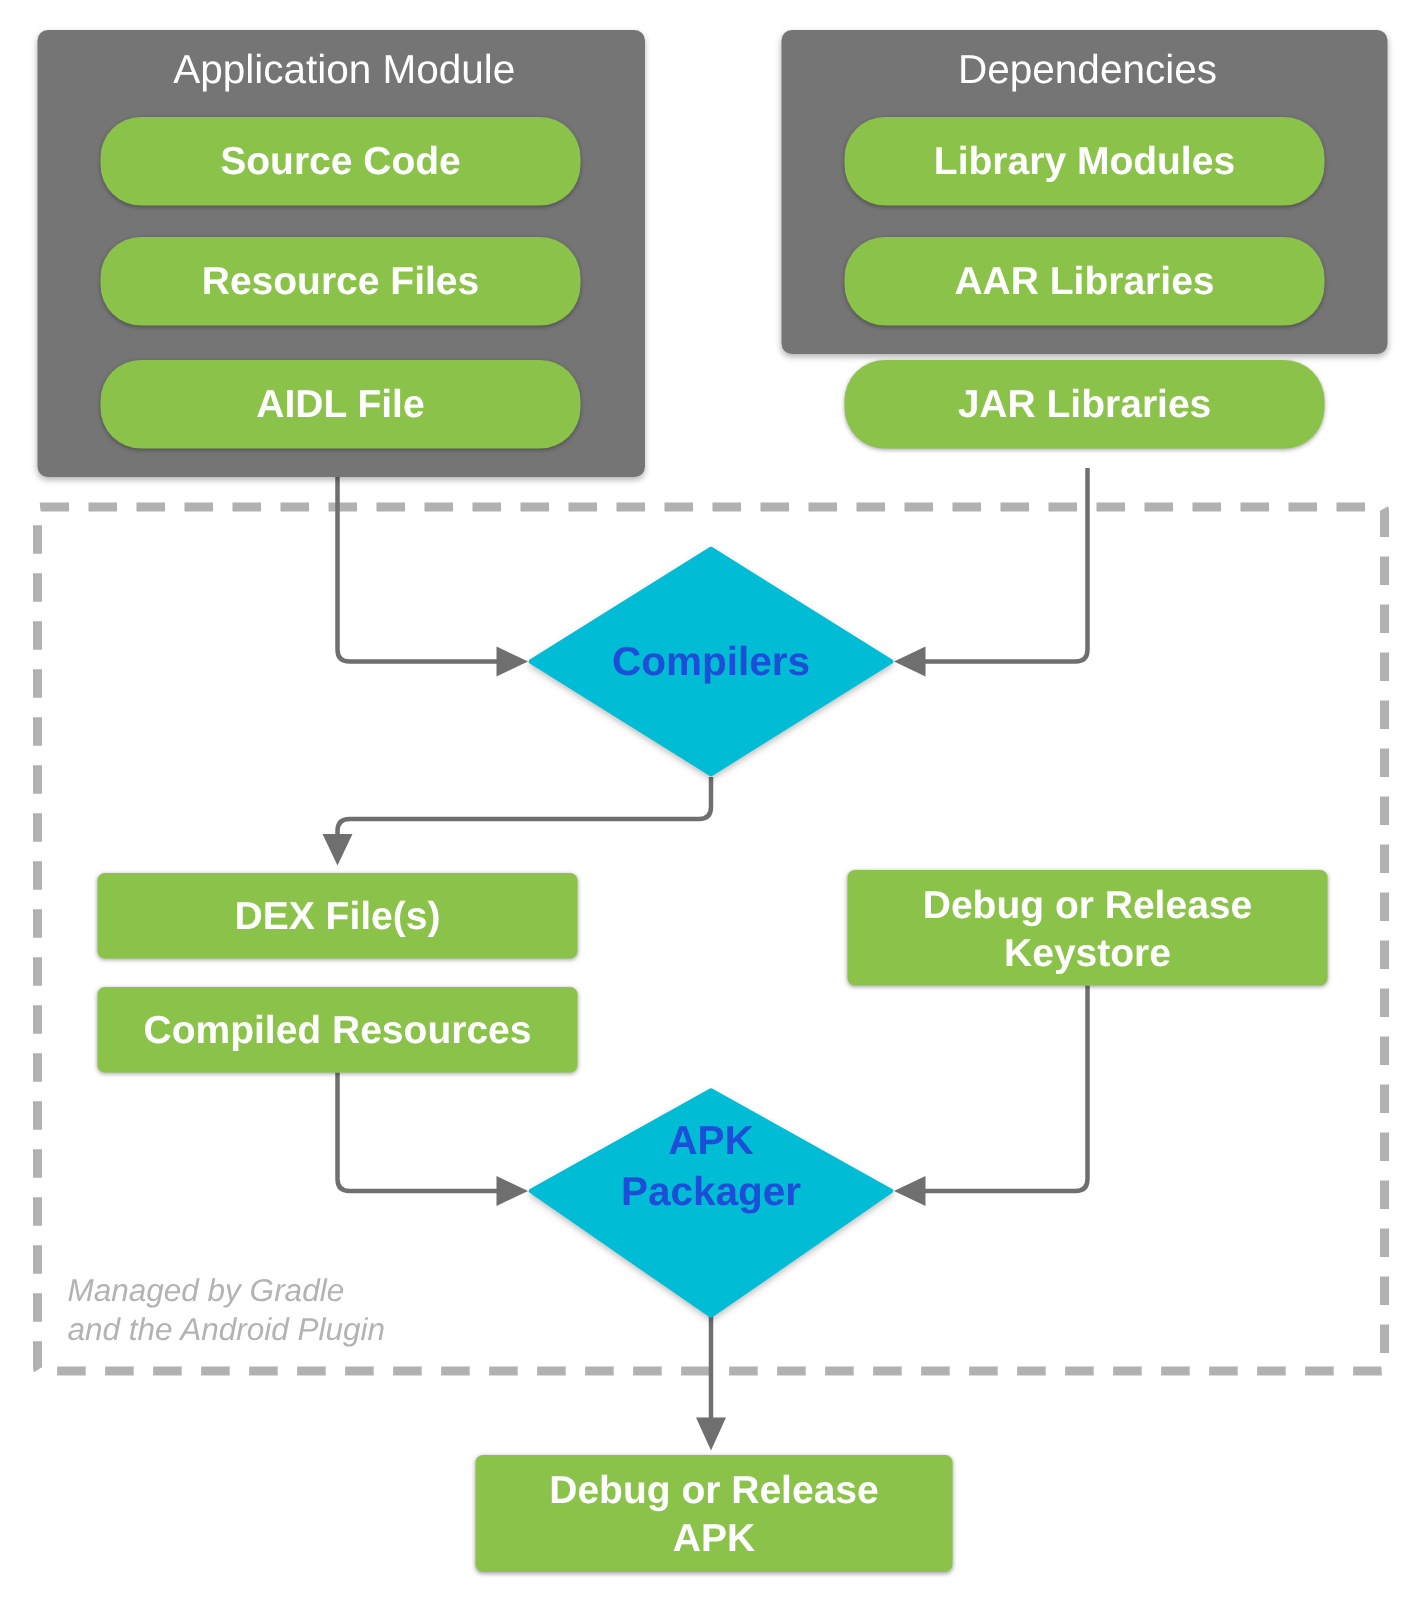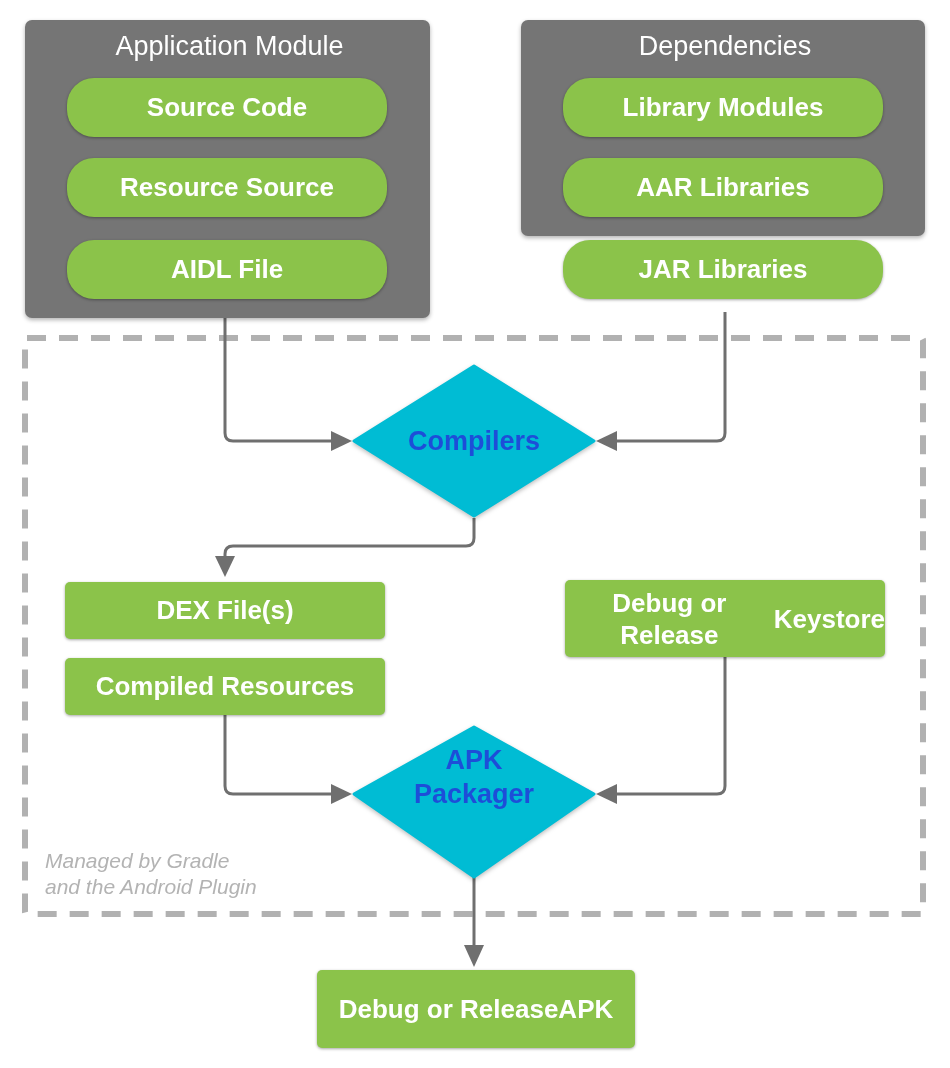--- a/index.html
+++ b/index.html
@@ -36,21 +36,21 @@
   .chip{
     position:absolute;
     background:var(--green,#8BC34A);
     border-radius:5px;
     box-shadow:0 1px 3px rgba(0,0,0,0.35);
     color:#ffffff;font-size:26px;font-weight:bold;
     display:flex;align-items:center;justify-content:center;
     text-align:center;
   }
   .chip.in-group{left:42px;width:320px;height:59px;border-radius:27px;}
-  .chip.two-line{flex-direction:row;line-height:32px;}
+  .chip.two-line{flex-direction:column;line-height:32px;}
   .diamond-label{
     position:absolute;width:244px;
     color:#1d4ed8;font-size:27px;font-weight:bold;
     text-align:center;line-height:34px;
     pointer-events:none;
   }
   .note{
     position:absolute;left:45px;top:848px;
     color:var(--note,#B3B3B3);
     font-size:21px;font-style:italic;line-height:26px;
@@ -85,21 +85,21 @@
     <path class="conn-path" d="M474,872 V946"></path>
     <polygon class="arrow-head" points="474,967 464,945 484,945"></polygon>
 
     <polygon class="diamond" points="474,366 594,441 474,516 354,441"></polygon>
     <polygon class="diamond" points="474,727 594,794 474,877 354,794"></polygon>
   </svg>
 
   <div class="group-box" style="left:25px;top:20px;width:405px;height:298px;">
     <div class="group-title">Application Module</div>
     <div class="chip in-group" style="top:58px;">Source Code</div>
-    <div class="chip in-group" style="top:138px;">Resource Source</div>
+    <div class="chip in-group" style="top:138px;">Resource Files</div>
     <div class="chip in-group" style="top:220px;">AIDL File</div>
   </div>
 
   <div class="group-box" style="left:521px;top:20px;width:404px;height:216px;">
     <div class="group-title">Dependencies</div>
     <div class="chip in-group" style="top:58px;">Library Modules</div>
     <div class="chip in-group" style="top:138px;">AAR Libraries</div>
     <div class="chip in-group" style="top:220px;">JAR Libraries</div>
   </div>
 

